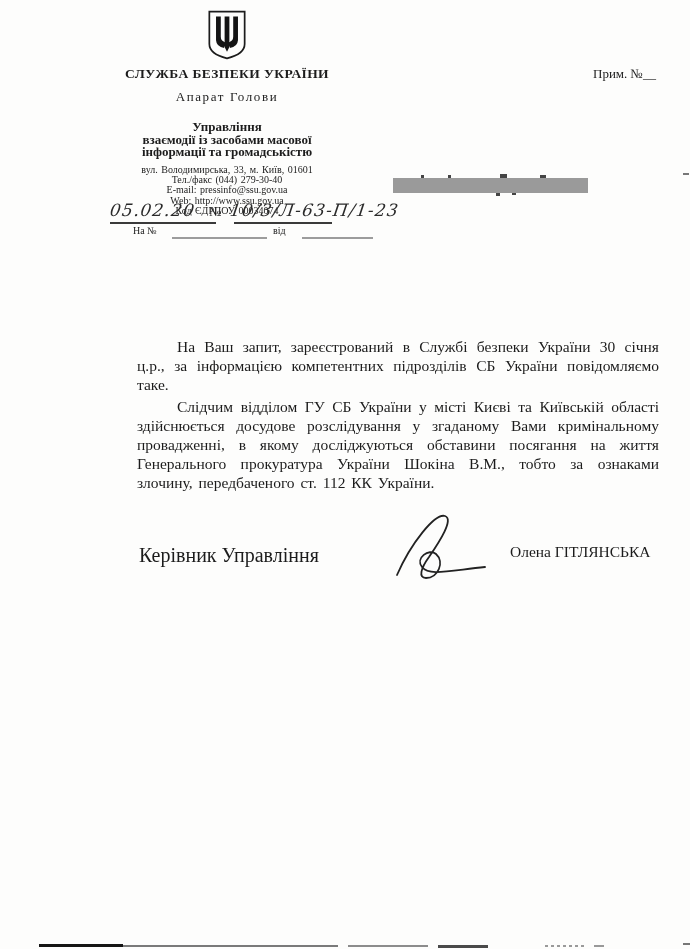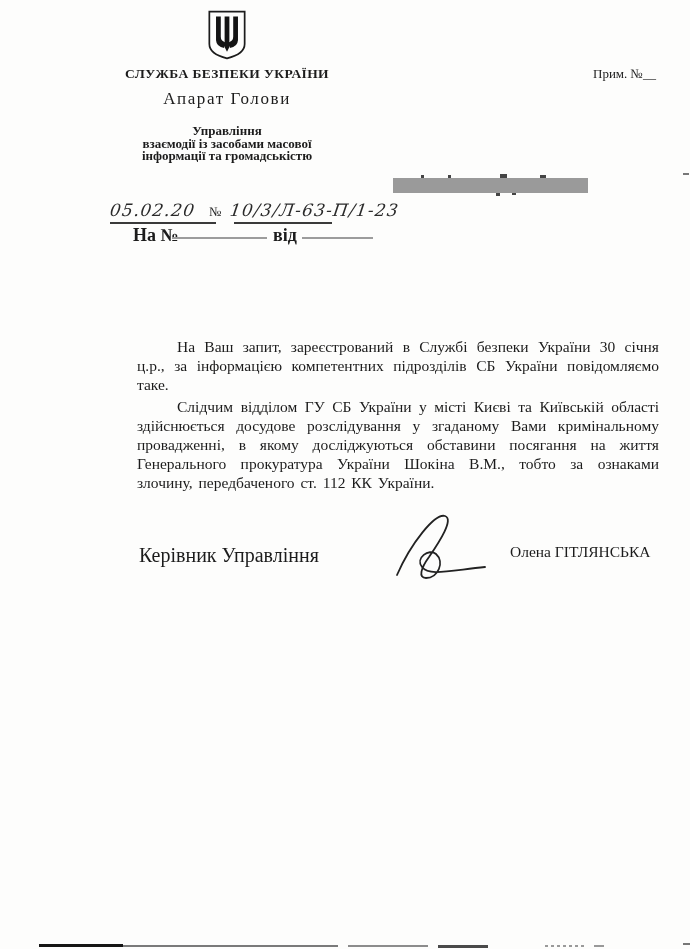--- a/index.html
+++ b/index.html
@@ -8,35 +8,35 @@
     position:relative; width:690px; height:949px; margin:0 auto;
     background:#fdfdfc; color:#1c1c1c;
     font-family:"Liberation Serif", serif; overflow:hidden;
   }
   .abs { position:absolute; }
 
   
   .letterhead { left:116px; top:9px; width:222px; text-align:center; }
   .emblem { width:42px; height:52px; display:block; margin:0 auto; }
   .org-name { margin-top:5px; font-size:13.5px; font-weight:bold; letter-spacing:.4px; white-space:nowrap; }
-  .office { margin-top:7px; font-size:17px; letter-spacing:1.6px; white-space:nowrap; }
+  .office { margin-top:7px; font-size:13px; letter-spacing:1.6px; white-space:nowrap; }
   .division { margin-top:16px; font-weight:bold; font-size:13px; line-height:12.6px; }
   .contact { margin-top:6px; font-size:10px; line-height:10.3px; word-spacing:1px; }
 
   
   .hw-row { left:110px; top:200px; width:280px; white-space:nowrap; }
   .hw {
     display:inline-block; font-family:"DejaVu Serif", serif;
     font-style:italic; font-size:17px; letter-spacing:1.2px;
     transform:skewX(-8deg); color:#2a2a2a;
   }
   .no-sign { font-size:13px; margin:0 4px 0 10px; }
   .hw-underline { height:2px; background:#3a3a3a; }
 
-  .reply-row { left:133px; top:225px; font-size:18px; white-space:nowrap;font-weight:bold; }
+  .reply-row { left:133px; top:225px; font-size:10px; white-space:nowrap; }
   .reply-underline { height:1.5px; background:#9c9c9c; }
 
   
   .copy-note { left:593px; top:66px; font-size:13px; }
   .recipient { left:403px; top:106px; font-size:15.5px; line-height:18.6px; }
   .redaction-bar { left:393px; top:178px; width:195px; height:15px; background:#9a9a9a; }
   .speck { background:#444; }
 
   
   .body-block { left:137px; top:337px; width:522px; }
@@ -69,20 +69,27 @@
         <path d="M33.5 7.5 h-5 v21 q0 4.5 -3.5 6 v6 q8 -1 8.5 -8 z"></path>
         <path d="M19.5 7.5 h5 v27 l4 -2.5 -6.5 12.5 -6.5 -12.5 4 2.5 z"></path>
       </g>
     </svg>
     <div class="org-name">СЛУЖБА БЕЗПЕКИ УКРАЇНИ</div>
     <div class="office">Апарат Голови</div>
     <div class="division">
       <div>Управління</div>
       <div>взаємодії із засобами масової</div>
       <div>інформації та громадськістю</div>
+    </div>
+    <div class="contact">
+      <div>вул. Володимирська, 33, м. Київ, 01601</div>
+      <div>Тел./факс (044) 279-30-40</div>
+      <div>E-mail: pressinfo@ssu.gov.ua</div>
+      <div>Web: http://www.ssu.gov.ua</div>
+      <div>Код ЄДРПОУ 00034074</div>
     </div>
   </div>
 
   <div class="abs hw-row">
     <span class="hw">05.02.20</span>
     <span class="no-sign">№</span>
     <span class="hw">10/3/Л-63-П/1-23</span>
   </div>
   <div class="abs hw-underline" style="left:110px; top:222px; width:106px;"></div>
   <div class="abs hw-underline" style="left:234px; top:222px; width:98px;"></div>

